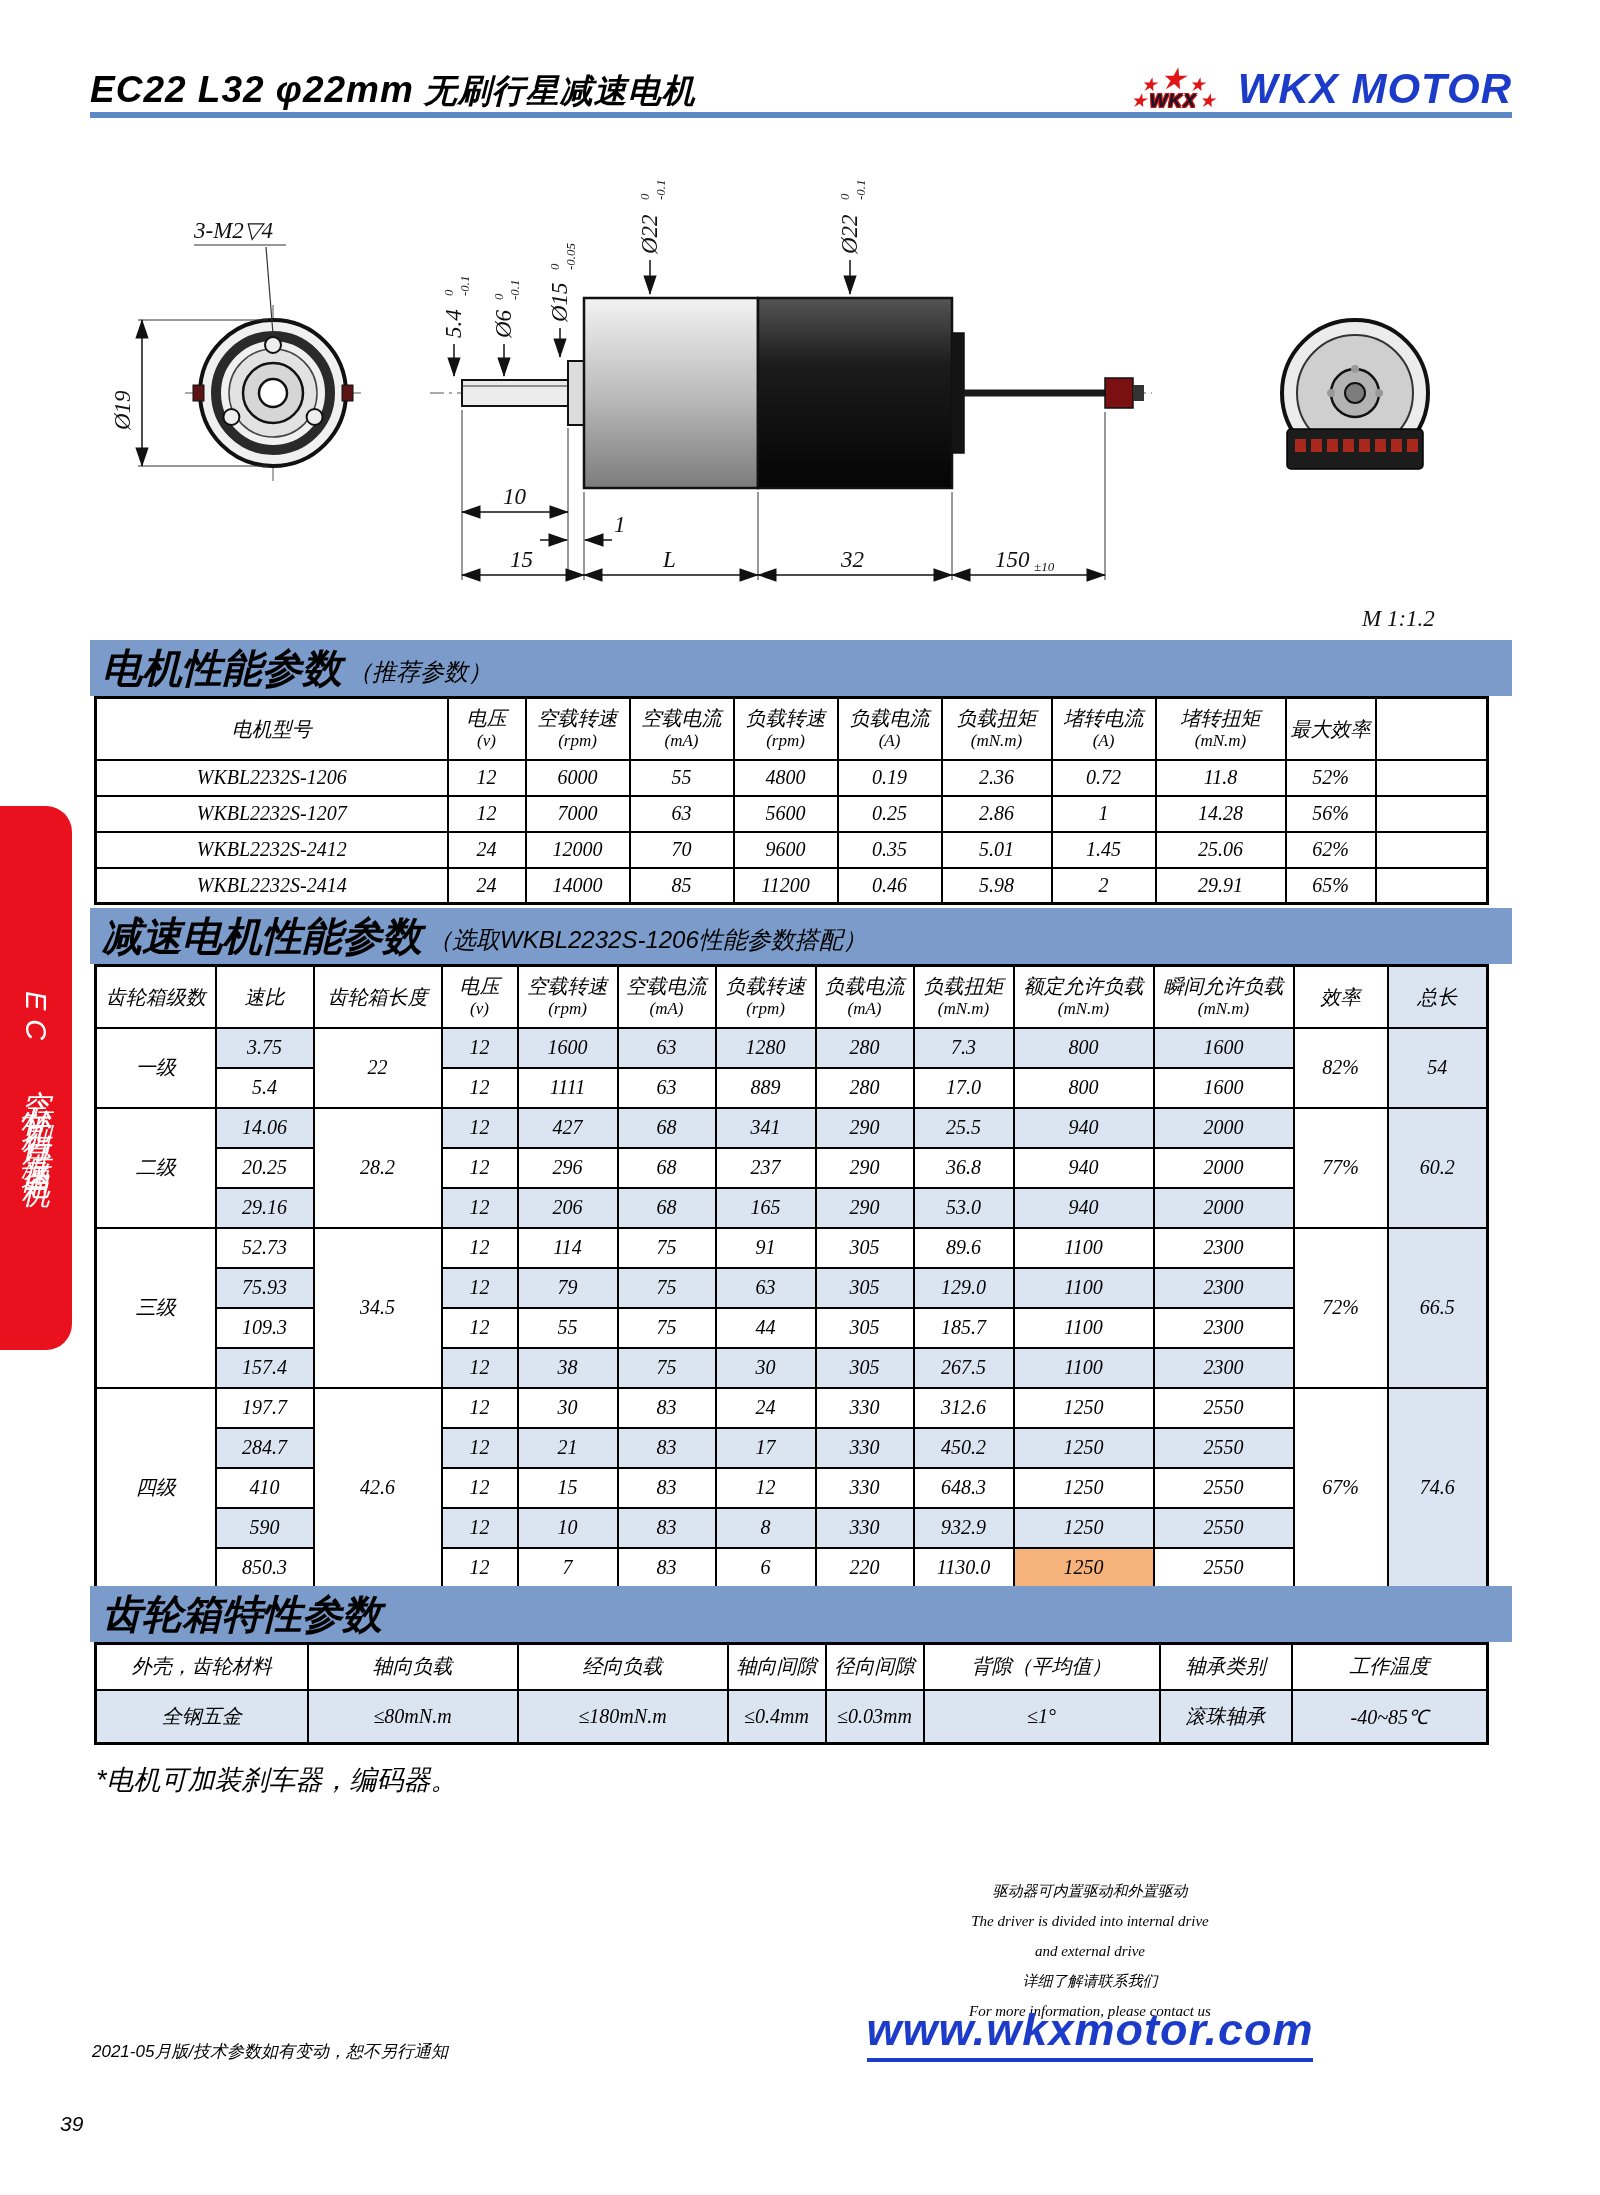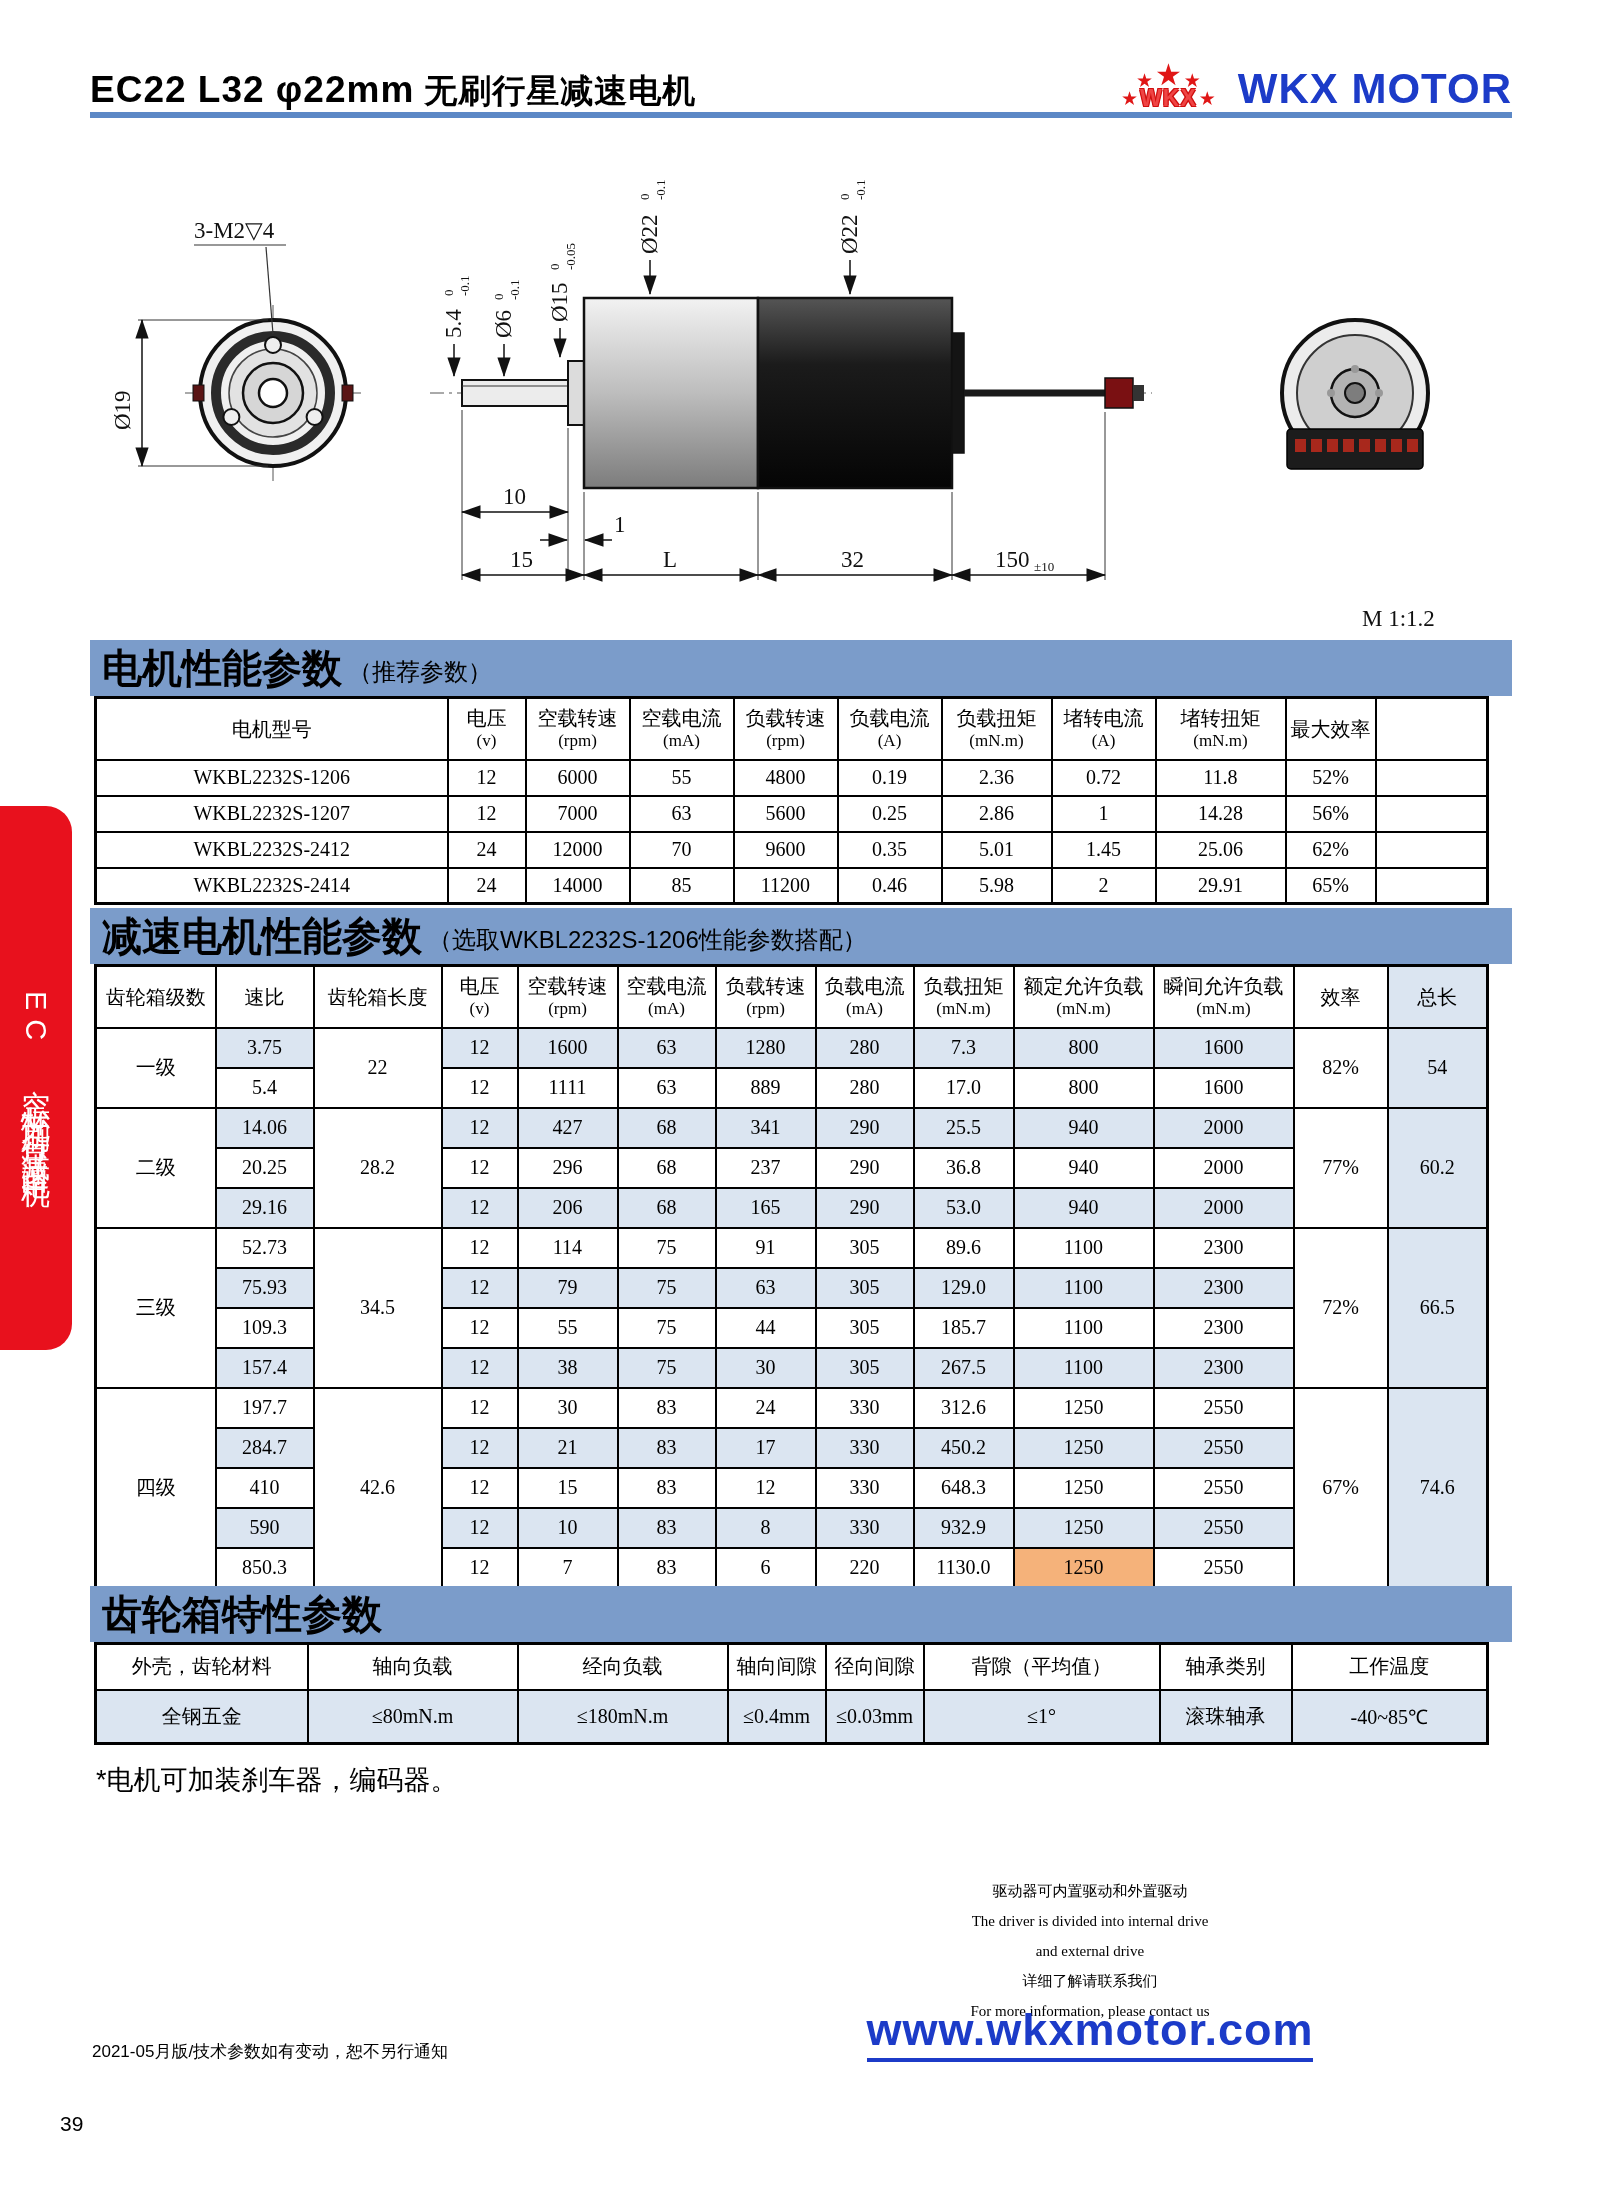--- a/index.html
+++ b/index.html
@@ -1,29 +1,29 @@
 <!DOCTYPE html>
 <html><head>
 <meta charset="utf-8">
 <style>
   html,body{margin:0;padding:0;background:#fff;}
   .page{position:relative;width:1600px;height:2195px;background:#fff;overflow:hidden;
-        font-family:"Liberation Sans",sans-serif;color:#000;}
+        font-family:"Liberation Sans",sans-serif;color:#000;font-style:italic;}
 
   
   .hdr{position:absolute;left:90px;top:66px;width:1422px;height:52px;
        border-bottom:6px solid #5c88c6;display:flex;align-items:flex-end;justify-content:space-between;box-sizing:border-box;}
   .hdr-title{font-size:37px;font-weight:bold;letter-spacing:1px;line-height:1;padding-bottom:4px;}
   .hdr-title .ts{font-weight:600;font-size:33px;margin-left:10px;}
   .hdr-right{display:flex;align-items:flex-end;gap:22px;padding-bottom:2px;}
   .logo{color:#e01616;text-align:center;line-height:1;}
   .logo .srow{display:flex;align-items:flex-end;justify-content:center;gap:2px;}
   .logo .big{font-size:30px;} .logo .small{font-size:19px;}
   .logo .row2{font-size:19px;margin-top:-3px;display:flex;align-items:center;justify-content:center;gap:2px;}
-  .wkx{color:#ef4444;font-weight:bold;font-size:23px;letter-spacing:1px;
+  .wkx{color:#0f172a;font-weight:bold;font-size:19px;letter-spacing:1px;
        text-shadow:-1px -1px 0 #d01010,1px -1px 0 #d01010,-1px 1px 0 #d01010,1px 1px 0 #d01010;}
   .brand{font-size:42px;font-weight:bold;color:#1c3bc8;letter-spacing:1px;line-height:1;}
 
   
   .sidebar{position:absolute;left:0;top:806px;width:72px;height:544px;background:#e8111d;
            border-radius:0 26px 26px 0;display:flex;align-items:center;justify-content:center;}
   .sidebar span{writing-mode:vertical-rl;text-orientation:mixed;color:#fff;font-size:29px;
                 letter-spacing:9px;font-weight:500;}
 
   

